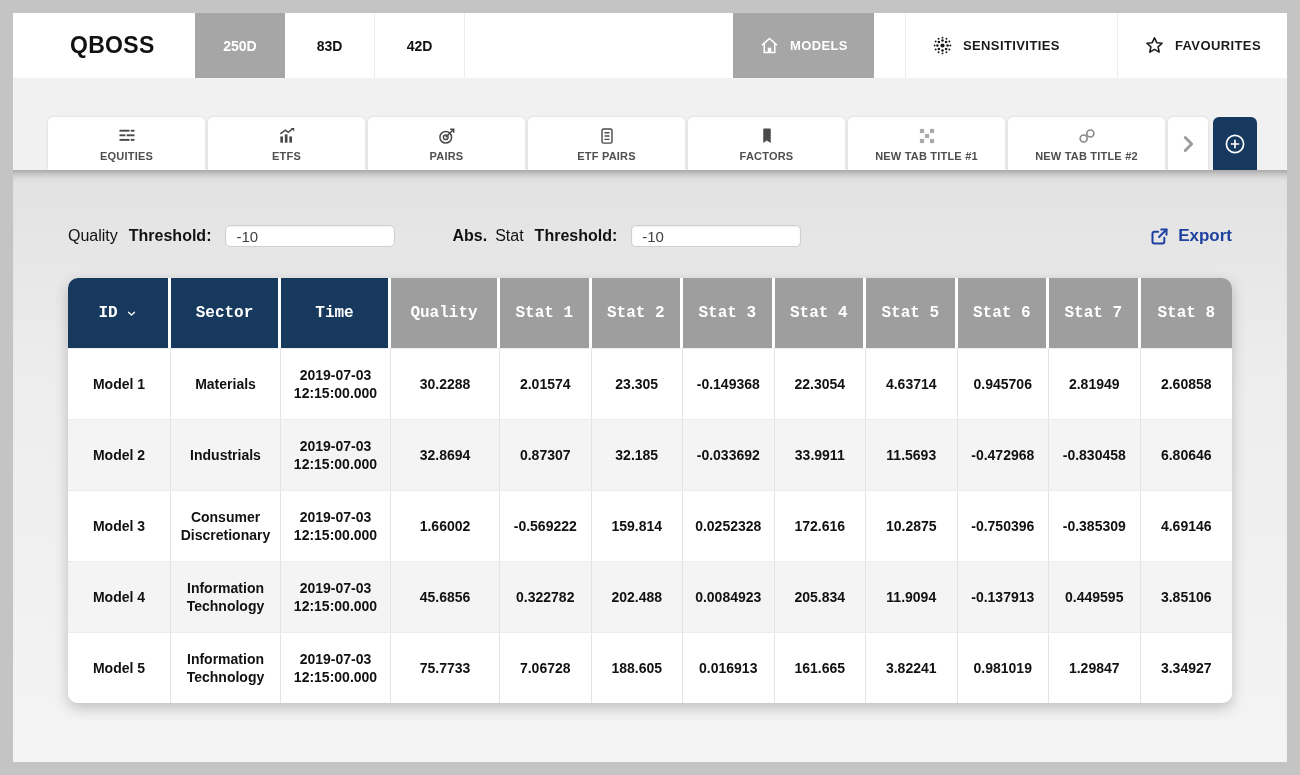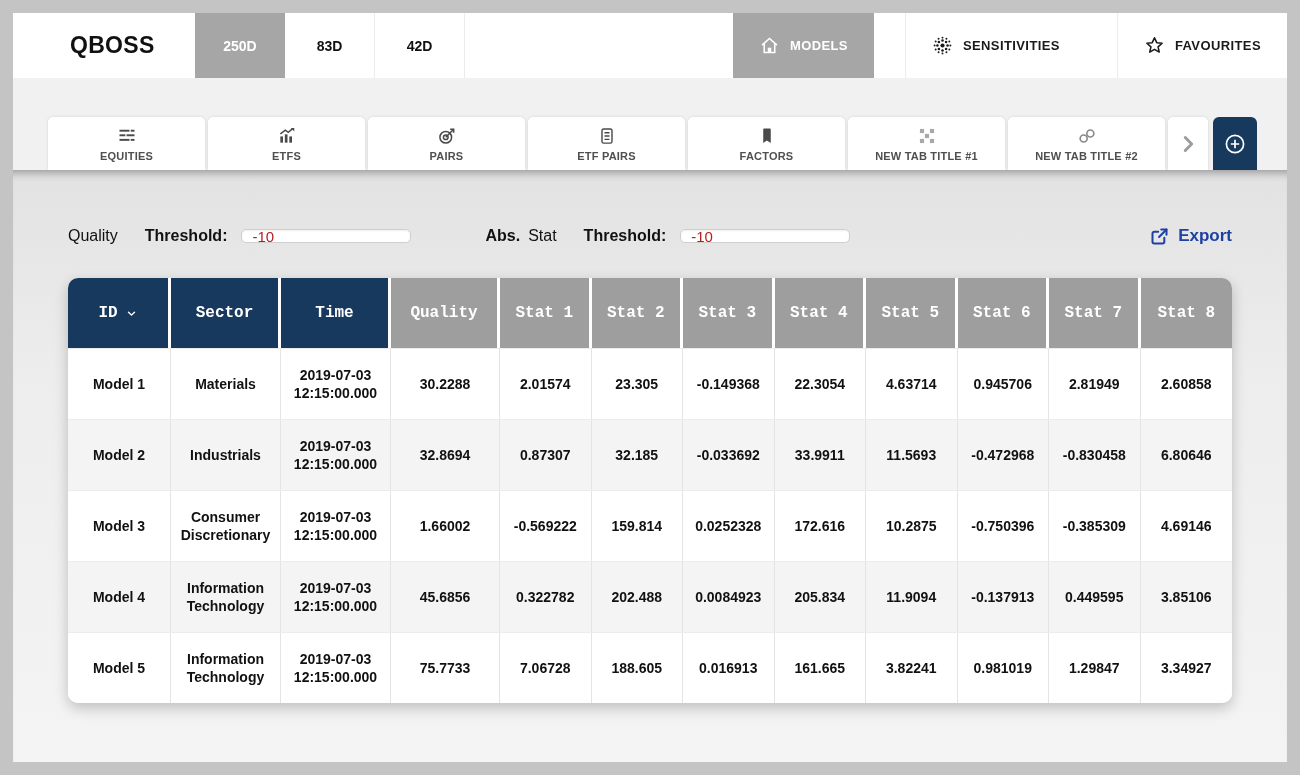--- a/index.html
+++ b/index.html
@@ -42,25 +42,25 @@
   .add-card svg { width:24px; height:24px; }
 
   
   .content { flex:1; padding:0 55px;
     background:linear-gradient(180deg,#e2e2e2 0%, #ededed 35%, #f4f4f4 100%);
     box-shadow: inset 0 10px 10px -8px rgba(0,0,0,.38); }
 
   .filters { margin-top:50px; display:flex; align-items:center; height:32px; }
   .f-lbl { font-size:16px; color:#111; }
   .bold { font-weight:bold; }
-  .ml-md { margin-left:27px; }
+  .ml-md { margin-left:11px; }
   .ml-sm { margin-left:8px; }
-  .ml-lg { margin-left:74px; }
-  .f-input { width:170px; height:14px; margin-left:14px; border:1px solid #cfcfcf; border-radius:5px;
-             padding:0 10px; font-size:15px; color:#b91c1c; font-family:inherit;
+  .ml-lg { margin-left:57px; }
+  .f-input { width:170px; height:22px; margin-left:14px; border:1px solid #cfcfcf; border-radius:5px;
+             padding:0 10px; font-size:15px; color:#404040; font-family:inherit;
              box-shadow: inset 0 1px 2px rgba(0,0,0,.07); outline:none; background:#fff; }
   .export-btn { margin-left:auto; display:flex; align-items:center; gap:8px; background:none; border:none;
              color:var(--blue); font-weight:bold; font-size:17px; font-family:inherit; cursor:pointer; }
   .export-btn .eicon { width:21px; height:21px; display:flex; }
   .export-btn svg { width:100%; height:100%; }
 
   
   .table-wrap { margin-top:26px; border-radius:10px; overflow:hidden; background:#fff;
                 box-shadow:0 5px 14px rgba(0,0,0,.22); }
   .thead, .tr { display:grid; grid-template-columns:103px 110px 110px 109px repeat(8, 1fr); }

